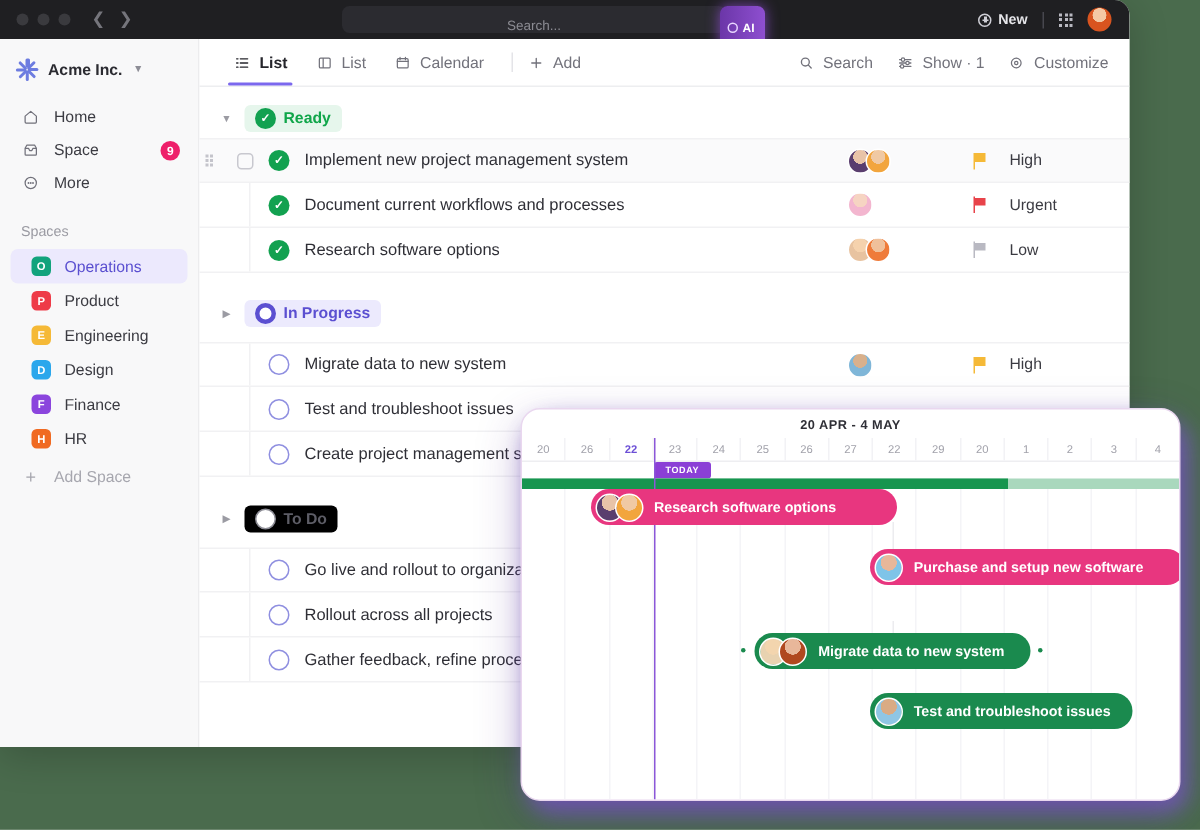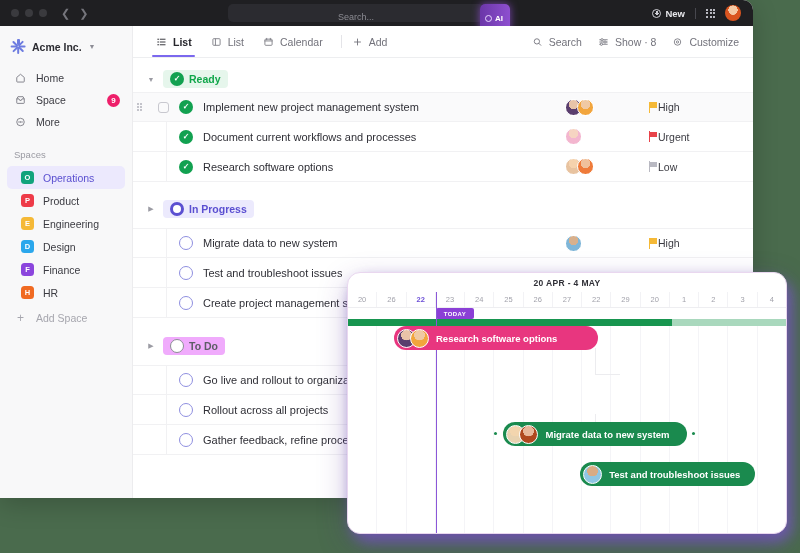--- a/index.html
+++ b/index.html
@@ -93,36 +93,36 @@
   .tr-item .t { font-size: 10.5px; color: #72727b; }
 
   
   .list-area { padding-top: 8px; }
   .group-head { display: flex; align-items: center; gap: 7px; height: 26px; padding-left: 13px; }
   .grp-caret { width: 10px; color: #9b9ba3; font-size: 7px; text-align: center; }
   .grp-pill { display: flex; align-items: center; gap: 5px; padding: 2px 7px; border-radius: 4px; }
   .grp-pill .t { font-size: 10.5px; font-weight: bold; }
   .grp-ready  { background: #e6f6ec; } .grp-ready .t  { color: #10a64a; }
   .grp-prog   { background: #eceafd; } .grp-prog .t   { color: #5b4fd1; }
-  .grp-todo   { background: #f0abfc; } .grp-todo .t   { color: #5d5d66; }
+  .grp-todo   { background: #000000; } .grp-todo .t   { color: #5d5d66; }
   .task-row { display: flex; align-items: center; height: 30px; padding-left: 13px; border-bottom: 1px solid #f1f1f3; position: relative; }
   .task-row.first { border-top: 1px solid #f1f1f3; background: #fafafb; }
   .drag-dots { position: absolute; left: 4px; display: grid; grid-template-columns: repeat(2,1.6px); grid-template-rows: repeat(3,1.6px); gap: 1.4px; }
   .drag-dots i { width: 1.6px; height: 1.6px; background: #c4c4cb; display: block; }
   .chk-box { width: 11px; height: 11px; border: 1.2px solid #c8c8cf; border-radius: 3px; margin-left: 12px; flex: none; }
   .st-dot { width: 14px; height: 14px; border-radius: 50%; flex: none; display: flex; align-items: center; justify-content: center; }
   .st-done { background: #12a150; }
   .st-done::after { content: "✓"; color: #fff; font-size: 8px; font-weight: bold; line-height: 1; }
   .st-open { border: 1.5px solid #8f8fe0; background: #fff; }
   .task-name { font-size: 11px; color: #2f2f36; margin-left: 10px; white-space: nowrap; overflow: hidden; }
   .task-name-wrap { flex: 1; min-width: 0; display: flex; align-items: center; }
   .avatars { width: 90px; display: flex; align-items: center; justify-content: flex-start; padding-left: 12px; flex: none; }
   .av { width: 17px; height: 17px; border-radius: 50%; border: 1.5px solid #fff; margin-left: -5px; }
   .av:first-child { margin-left: 0; }
-  .prio { width: 110px; display: flex; align-items: center; gap: 0; flex: none; padding-left: 6px; }
+  .prio { width: 110px; display: flex; align-items: center; gap: 15px; flex: none; padding-left: 6px; }
   .flag { width: 9px; height: 11px; position: relative; flex: none; }
   .flag i { position: absolute; left: 0; top: 0; width: 1.4px; height: 11px; }
   .flag b { position: absolute; left: 1.4px; top: 0.5px; width: 7px; height: 5.5px; display: block; }
   .prio .t { font-size: 10.5px; color: #3b3b42; }
   .indent-line { position: absolute; left: 33px; top: 0; bottom: 0; width: 1px; background: #f1f1f3; }
 
   
   #gantt-shadow {
     position: absolute; left: 352px; top: 280px; width: 440px; height: 262px;
     border-radius: 16px; background: #7b5ec4; filter: blur(7px); opacity: .85;
@@ -325,21 +325,21 @@
             </div>
             <div class="tr-item">
               <svg class="ico" viewBox="0 0 16 16">
                   <g stroke="#72727b" stroke-width="1.15" stroke-linecap="round">
                     <path d="M3 5h10M3 8h10M3 11h10"></path>
                   </g>
                   <circle cx="6" cy="5" r="1.5" fill="#fff" stroke="#72727b" stroke-width="1.1"></circle>
                   <circle cx="10" cy="8" r="1.5" fill="#fff" stroke="#72727b" stroke-width="1.1"></circle>
                   <circle cx="5.2" cy="11" r="1.5" fill="#fff" stroke="#72727b" stroke-width="1.1"></circle>
                 </svg>
-              <span class="t">Show · 8</span>
+              <span class="t">Show · 1</span>
             </div>
             <div class="tr-item">
               <svg class="ico" viewBox="0 0 16 16">
                   <circle cx="8" cy="8" r="4.3" fill="none" stroke="#72727b" stroke-width="1.1"></circle>
                   <circle cx="8" cy="8" r="1.5" fill="none" stroke="#72727b" stroke-width="1.1"></circle>
                 </svg>
               <span class="t">Customize</span>
             </div>
           </div>
         </div>
@@ -555,20 +555,26 @@
       <div class="g-link" style="left:56.5%;top:88px;width:5.5%;height:27px"></div>
 
       <div class="g-bar pink" style="left:10.5%;width:46.5%;top:0px">
         <span class="g-avwrap">
           <span class="g-av" style="background:radial-gradient(circle at 50% 30%, #e8c3a8 0 36%, #5a3e6e 37% 100%)"></span>
           <span class="g-av" style="background:radial-gradient(circle at 50% 30%, #f0c9a3 0 36%, #f2a53d 37% 100%)"></span>
         </span>
         <span class="lbl">Research software options</span>
       </div>
 
+      <div class="g-bar pink" style="left:53%;width:48%;top:40px">
+        <span class="g-avwrap">
+          <span class="g-av" style="background:radial-gradient(circle at 50% 30%, #e8b79a 0 36%, #7fc4e8 37% 100%)"></span>
+        </span>
+        <span class="lbl">Purchase and setup new software</span>
+      </div>
 
       <div class="g-handle" style="left:33.3%;top:106px"></div>
       <div class="g-handle" style="left:78.6%;top:106px"></div>
       <div class="g-bar green" style="left:35.5%;width:42%;top:96px">
         <span class="g-avwrap">
           <span class="g-av" style="background:radial-gradient(circle at 50% 30%, #f3d5ae 0 36%, #e8d2b0 37% 100%)"></span>
           <span class="g-av" style="background:radial-gradient(circle at 50% 30%, #e8b79a 0 36%, #b0481f 37% 100%)"></span>
         </span>
         <span class="lbl">Migrate data to new system</span>
       </div>

